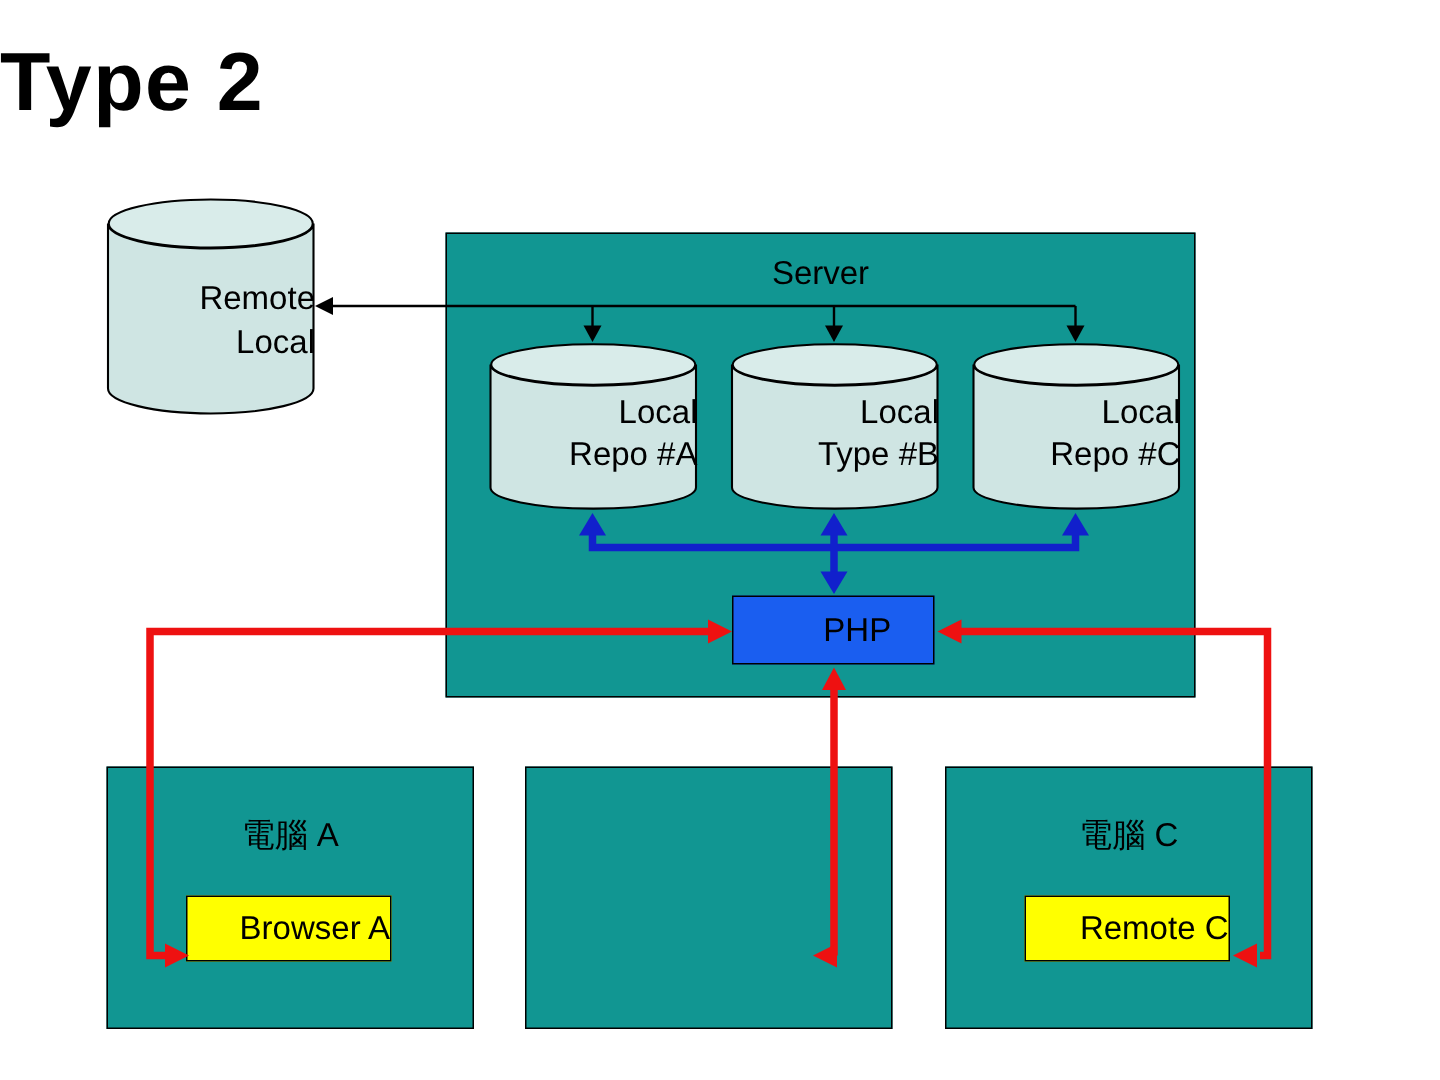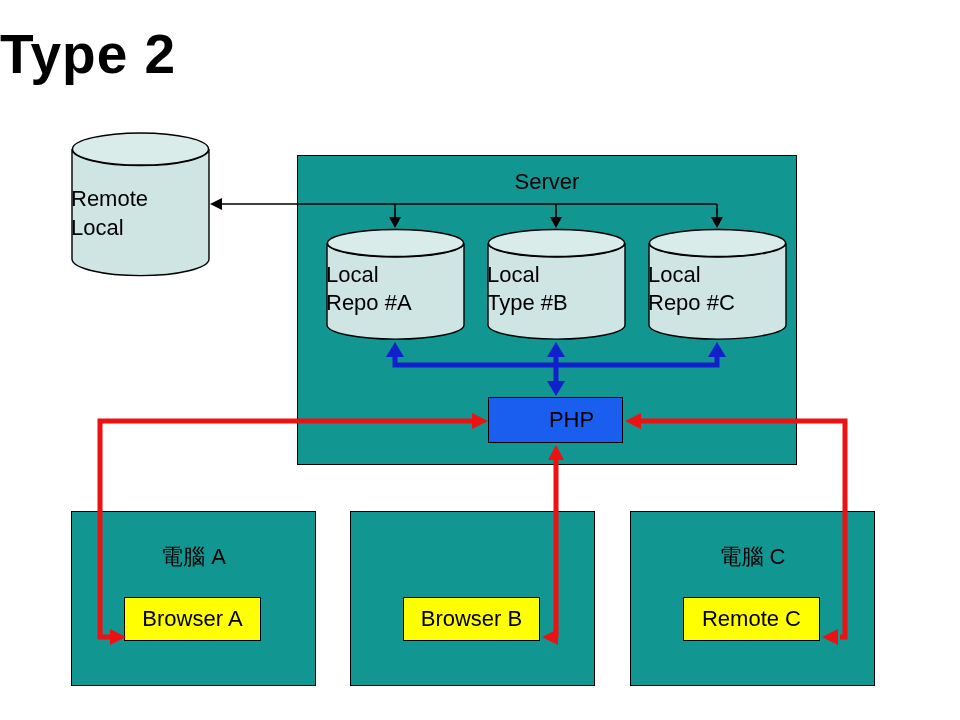--- a/index.html
+++ b/index.html
@@ -37,21 +37,21 @@
     box-sizing:border-box;
   }
   .server-label{
     position:absolute;left:0;top:13px;width:100%;
     text-align:center;font-size:22px;
   }
   .cyl{position:absolute;}
   .cyl svg{position:absolute;left:0;top:0;overflow:visible;}
   .cyl-label{
     position:absolute;left:0;width:100%;
-    text-align:left;font-size:22px;line-height:28px;
+    text-align:right;font-size:22px;line-height:28px;
   }
   .remote-label{top:52px;line-height:29px;}
   .local-label{top:33px;}
   .php-box{
     position:absolute;left:488px;top:397px;width:135px;height:46px;
     background:var(--php_blue);
     border:1px solid var(--ink);
     box-sizing:border-box;
     display:flex;align-items:center;justify-content:center;
     font-size:22px;
@@ -65,21 +65,21 @@
   }
   .computer-label{
     position:absolute;left:0;top:30px;width:100%;
     text-align:center;font-size:22px;
   }
   .browser-box{
     position:absolute;left:52px;top:85px;width:137px;height:44px;
     background:var(--browser_yellow);
     border:1px solid var(--ink);
     box-sizing:border-box;
-    display:flex;align-items:center;justify-content:center;
+    display:flex;align-items:center;justify-content:flex-end;
     font-size:22px;
   }
   .overlay{
     position:absolute;left:0;top:0;width:960px;height:720px;
     pointer-events:none;z-index:5;
   }
   .black-line{stroke:var(--ink);stroke-width:1.6;fill:none;}
   .black-head{fill:var(--ink);stroke:none;}
   .blue-line{stroke:var(--arrow_blue);stroke-width:5;fill:none;}
   .blue-head{fill:var(--arrow_blue);stroke:none;}
@@ -148,23 +148,20 @@
   </div>
 
   <div class="computer-box" style="left:71px;">
     <div class="computer-label">電腦 A</div>
     <div class="browser-box">
       <span>Browser A</span>
     </div>
   </div>
 
   <div class="computer-box" style="left:350px;">
-    <div class="browser-box">
-      <span>Browser B</span>
-    </div>
   </div>
 
   <div class="computer-box" style="left:630px;">
     <div class="computer-label">電腦 C</div>
     <div class="browser-box">
       <span>Remote C</span>
     </div>
   </div>
 
   <svg class="overlay" viewBox="0 0 960 720">

